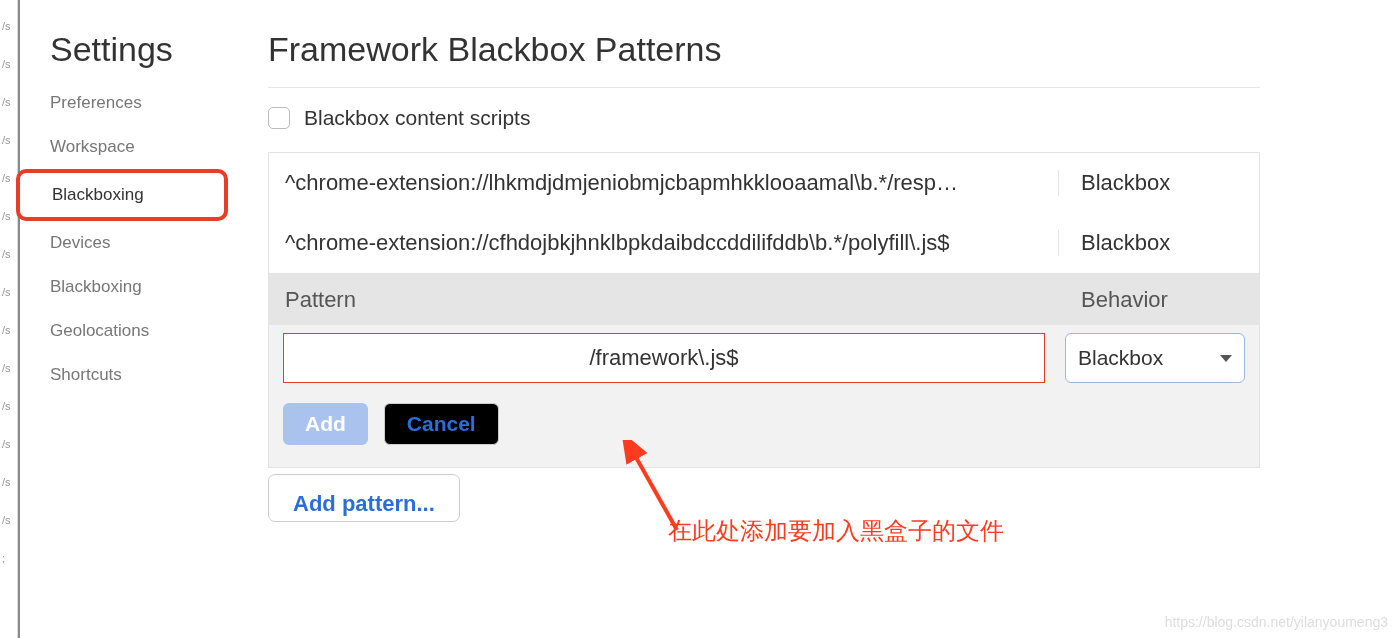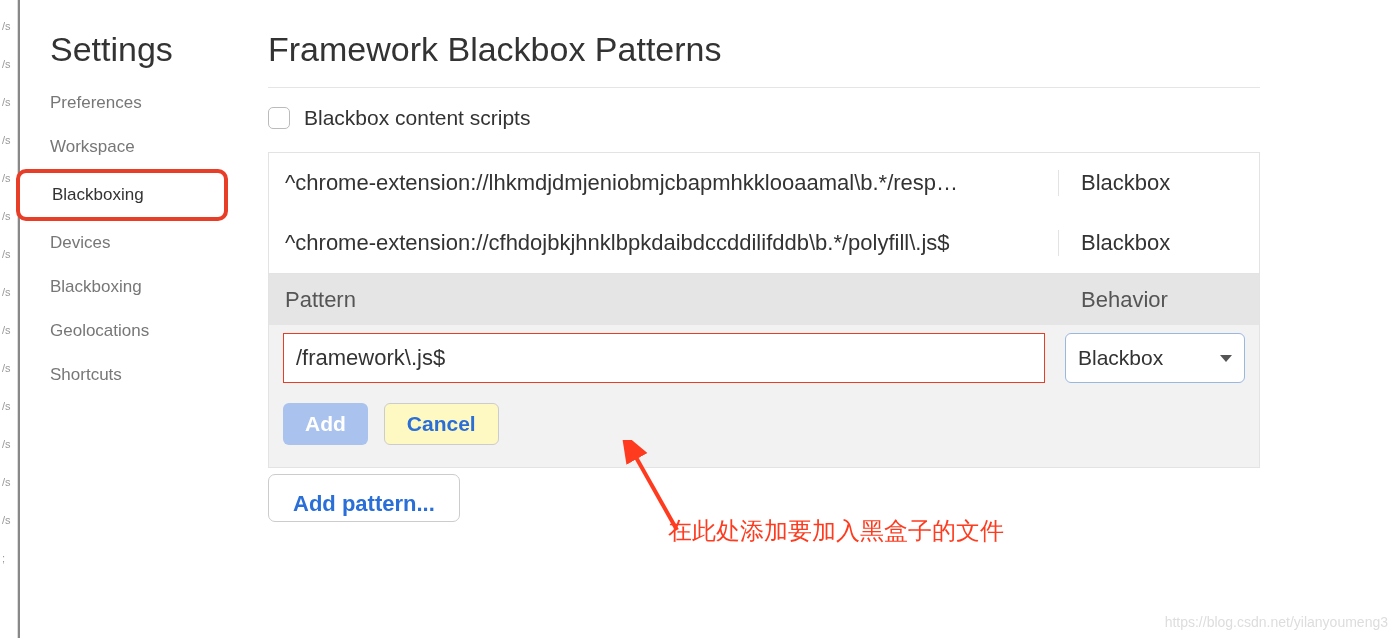--- a/index.html
+++ b/index.html
@@ -128,20 +128,21 @@
     }
     .pattern-input {
       flex: 1;
       height: 50px;
       border: 1.5px solid #e83e28;
       background: #fff;
       font-size: 22px;
       color: #333;
       padding: 0 12px;
       outline: none;
+      text-align: center;
     }
     .behavior-select {
       width: 180px;
       height: 50px;
       border: 1.5px solid #9bb7e0;
       border-radius: 6px;
       background: #fff;
       font-size: 21px;
       color: #333;
       padding: 0 12px;
@@ -171,21 +172,21 @@
       cursor: pointer;
       display: inline-flex;
       align-items: center;
     }
     .btn-primary {
       background: #a9c3ee;
       color: #fff;
       border: none;
     }
     .btn-secondary {
-      background: #fef9c3;
+      background: #000000;
       color: #2a6ed8;
       border: 1.5px solid #ccc;
     }
     .add-pattern-btn {
       margin-top: 6px;
       height: 48px;
       padding: 16px 24px;
       background: #fff;
       border: 1.5px solid #ccc;
       border-radius: 7px;

